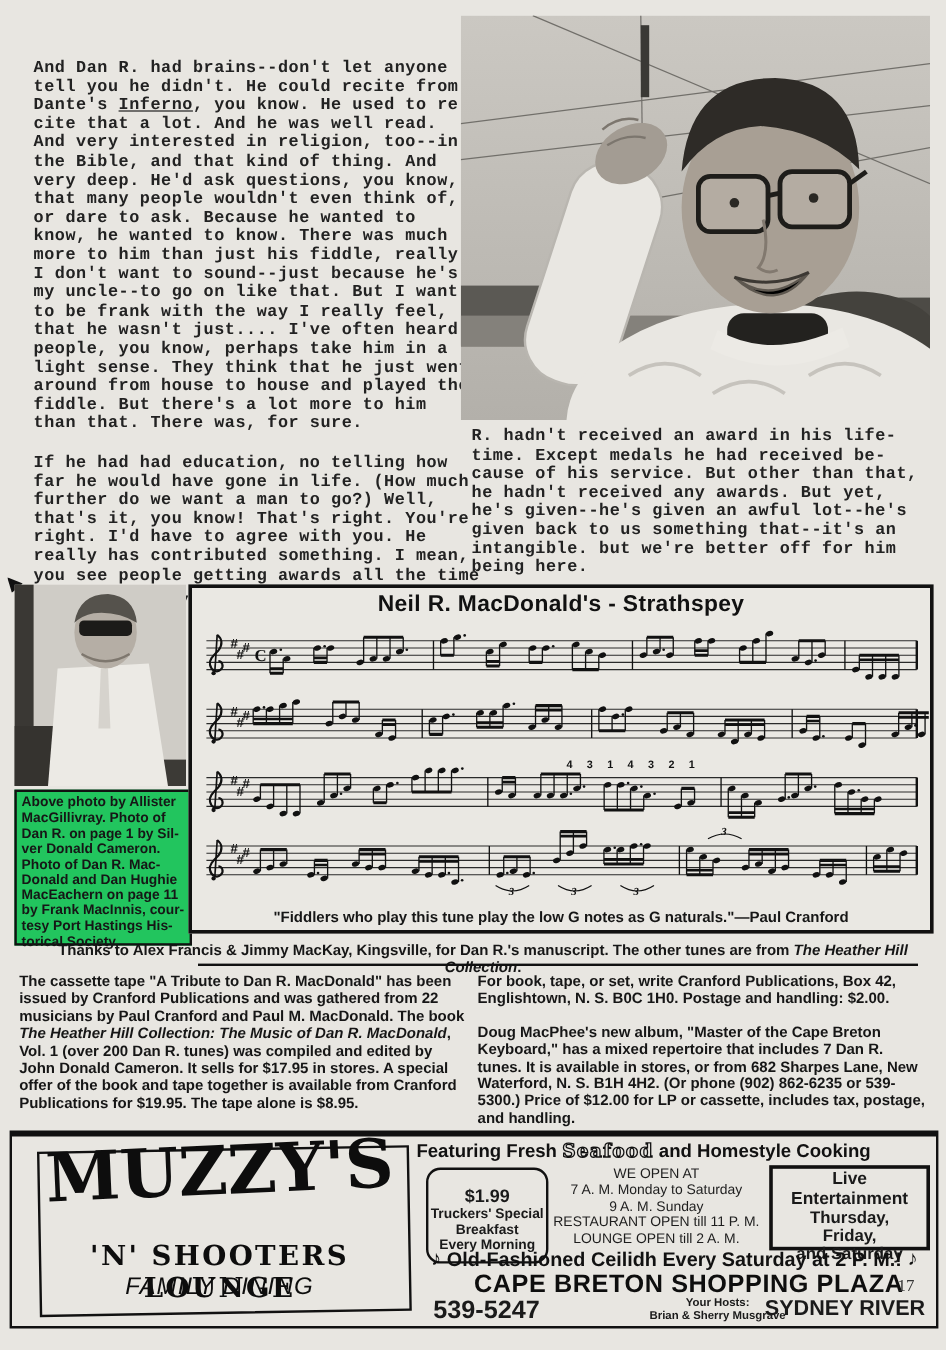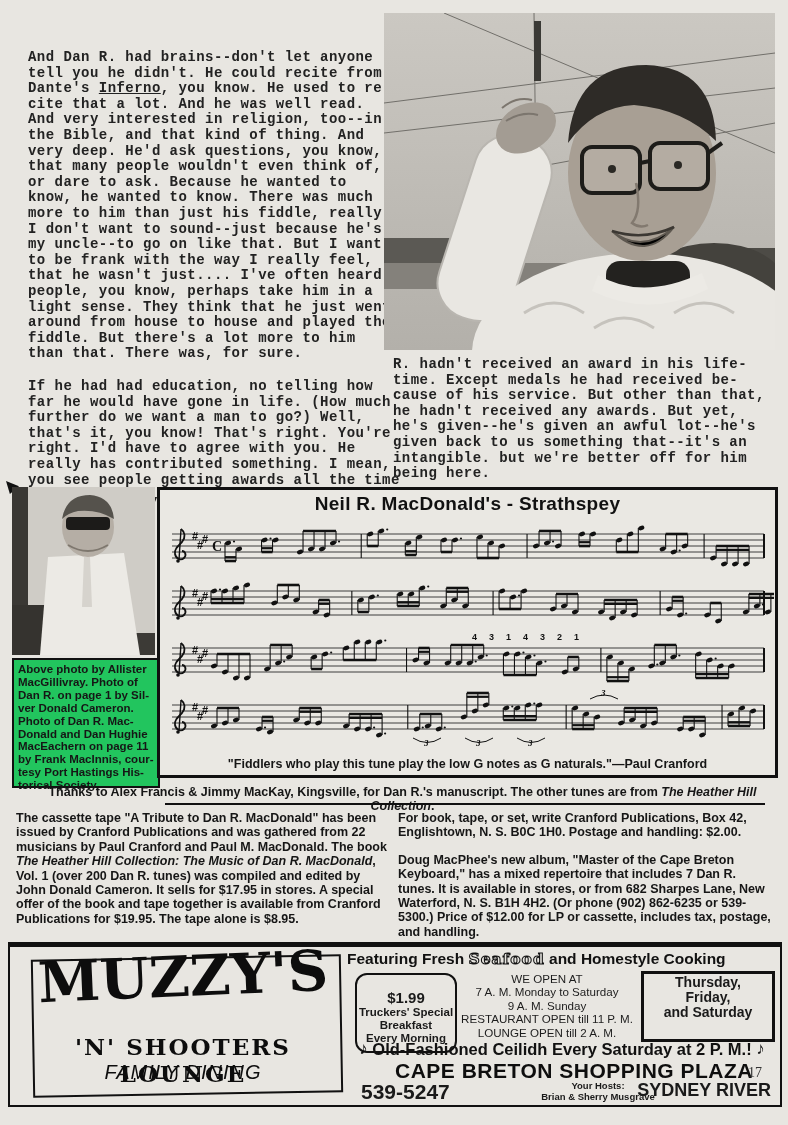--- a/index.html
+++ b/index.html
@@ -683,20 +683,21 @@
       <div class="sline">Every Morning</div>
     </div>
     <div id="hours">
       <div>WE OPEN AT</div>
       <div>7 A. M. Monday to Saturday</div>
       <div>9 A. M. Sunday</div>
       <div>RESTAURANT OPEN till 11 P. M.</div>
       <div>LOUNGE OPEN till 2 A. M.</div>
     </div>
     <div id="live-box">
+      <div class="l1">Live Entertainment</div>
       <div class="ln">Thursday,</div>
       <div class="ln">Friday,</div>
       <div class="ln">and Saturday</div>
     </div>
     <div id="ceilidh"><span class="note">♪</span> <span>Old-Fashioned Ceilidh Every Saturday at 2 P. M.!</span> <span class="note">♪</span></div>
     <div id="plaza">CAPE BRETON SHOPPING PLAZA</div>
     <div id="ad-bottom-row">
       <div id="phone">539-5247</div>
       <div id="hosts">
         <div>Your Hosts:</div>

